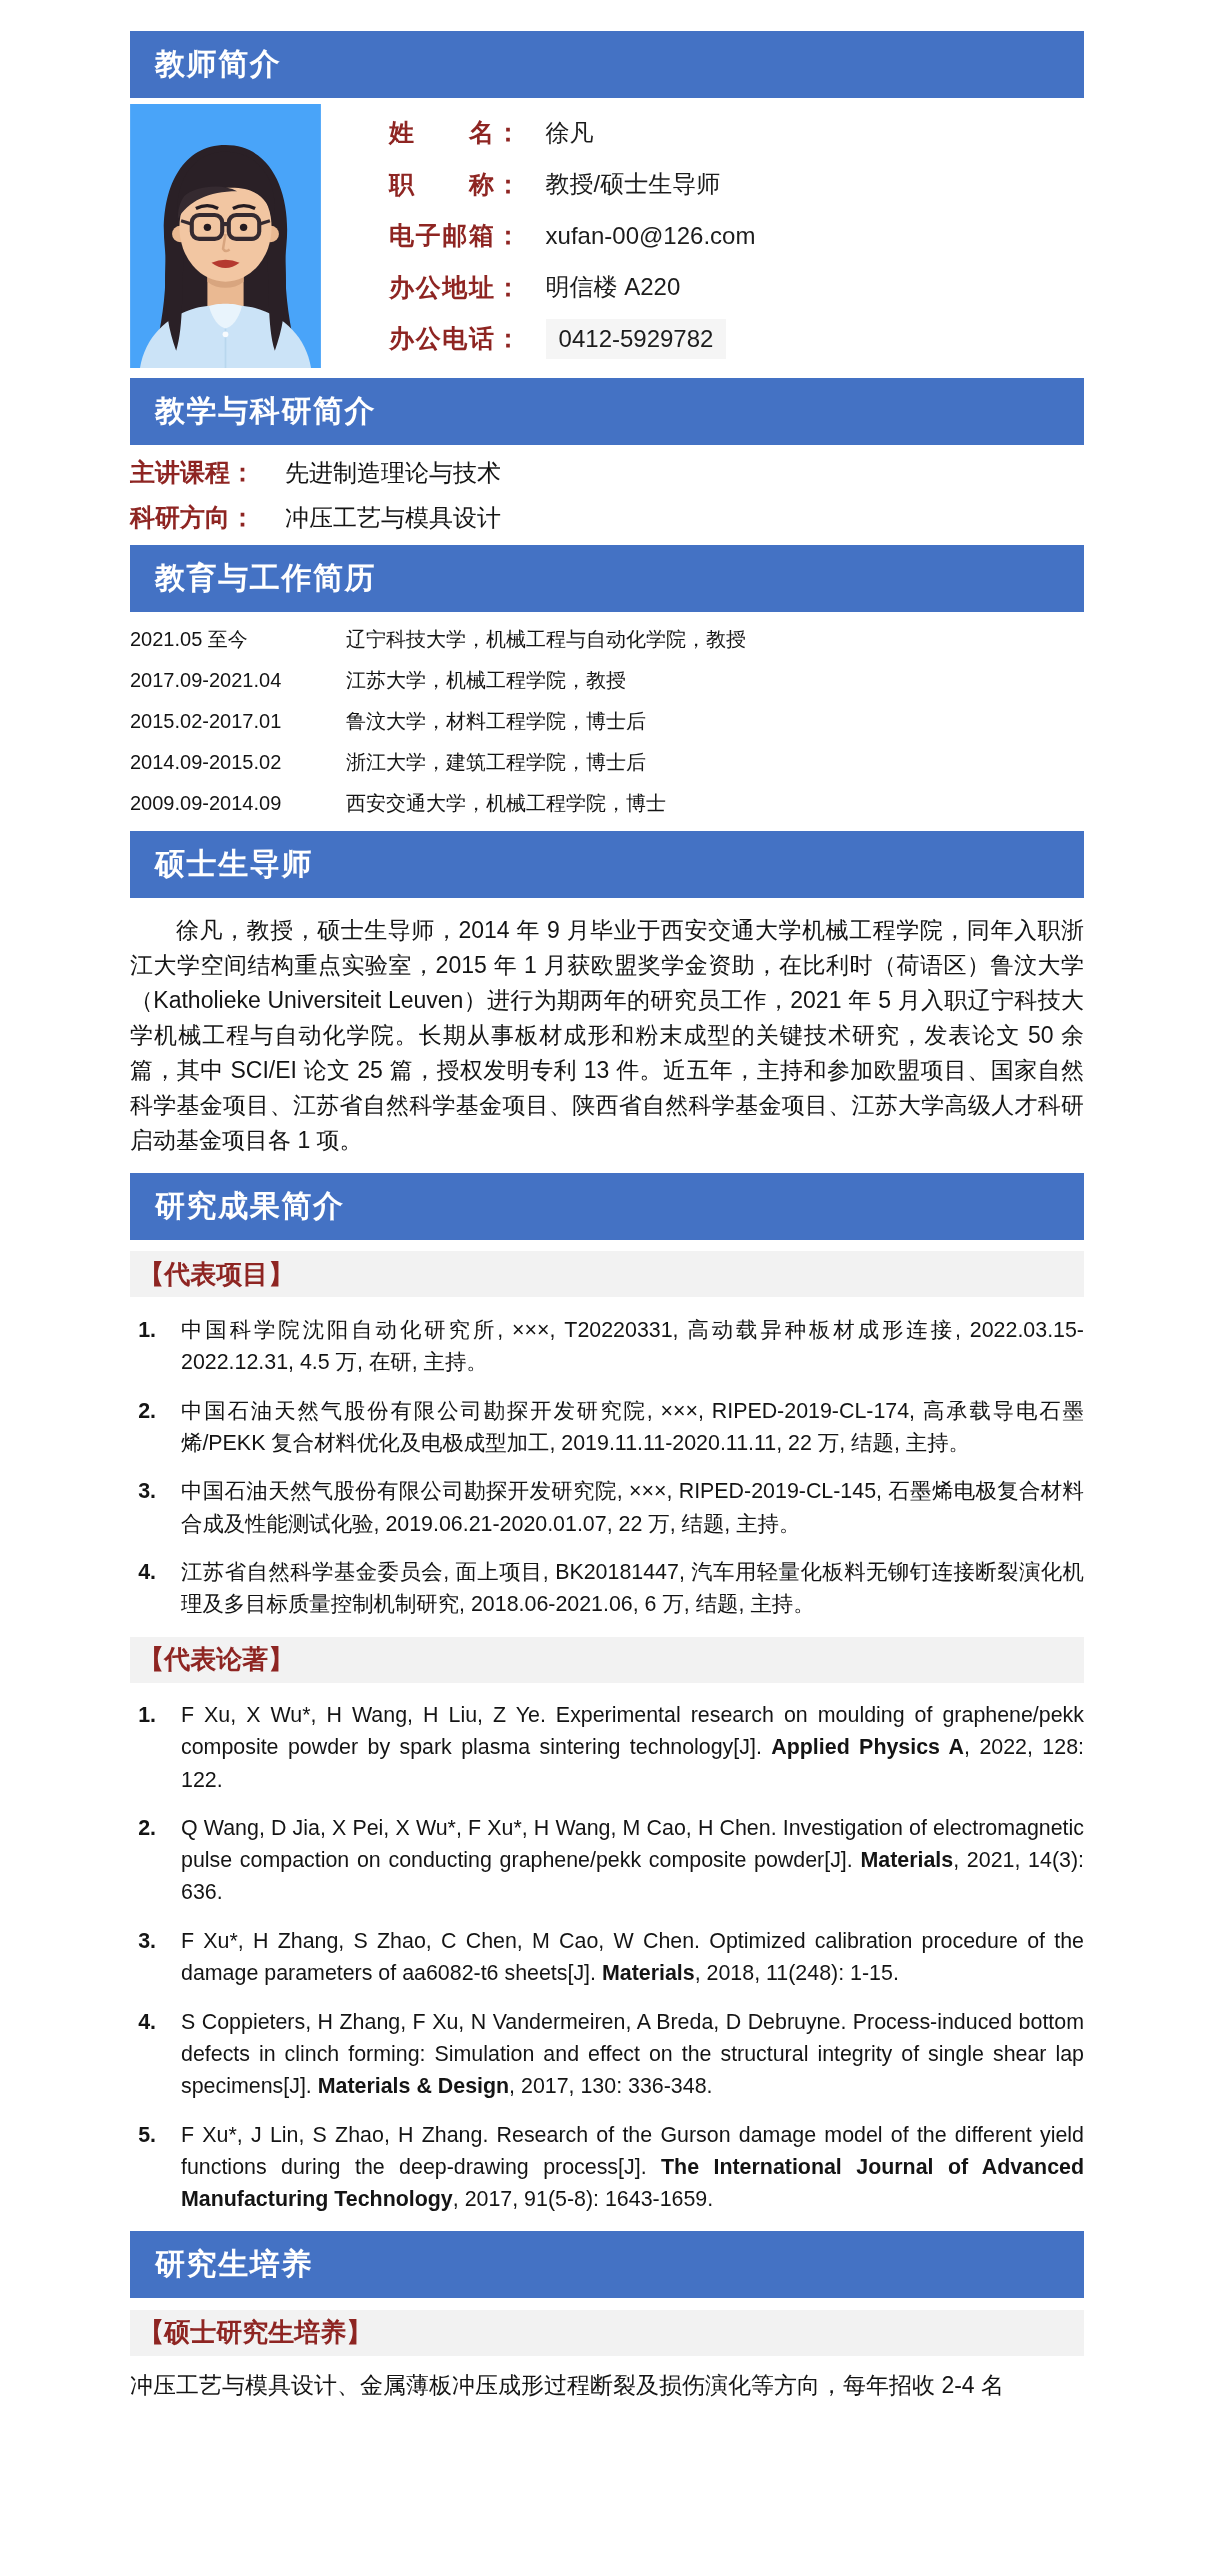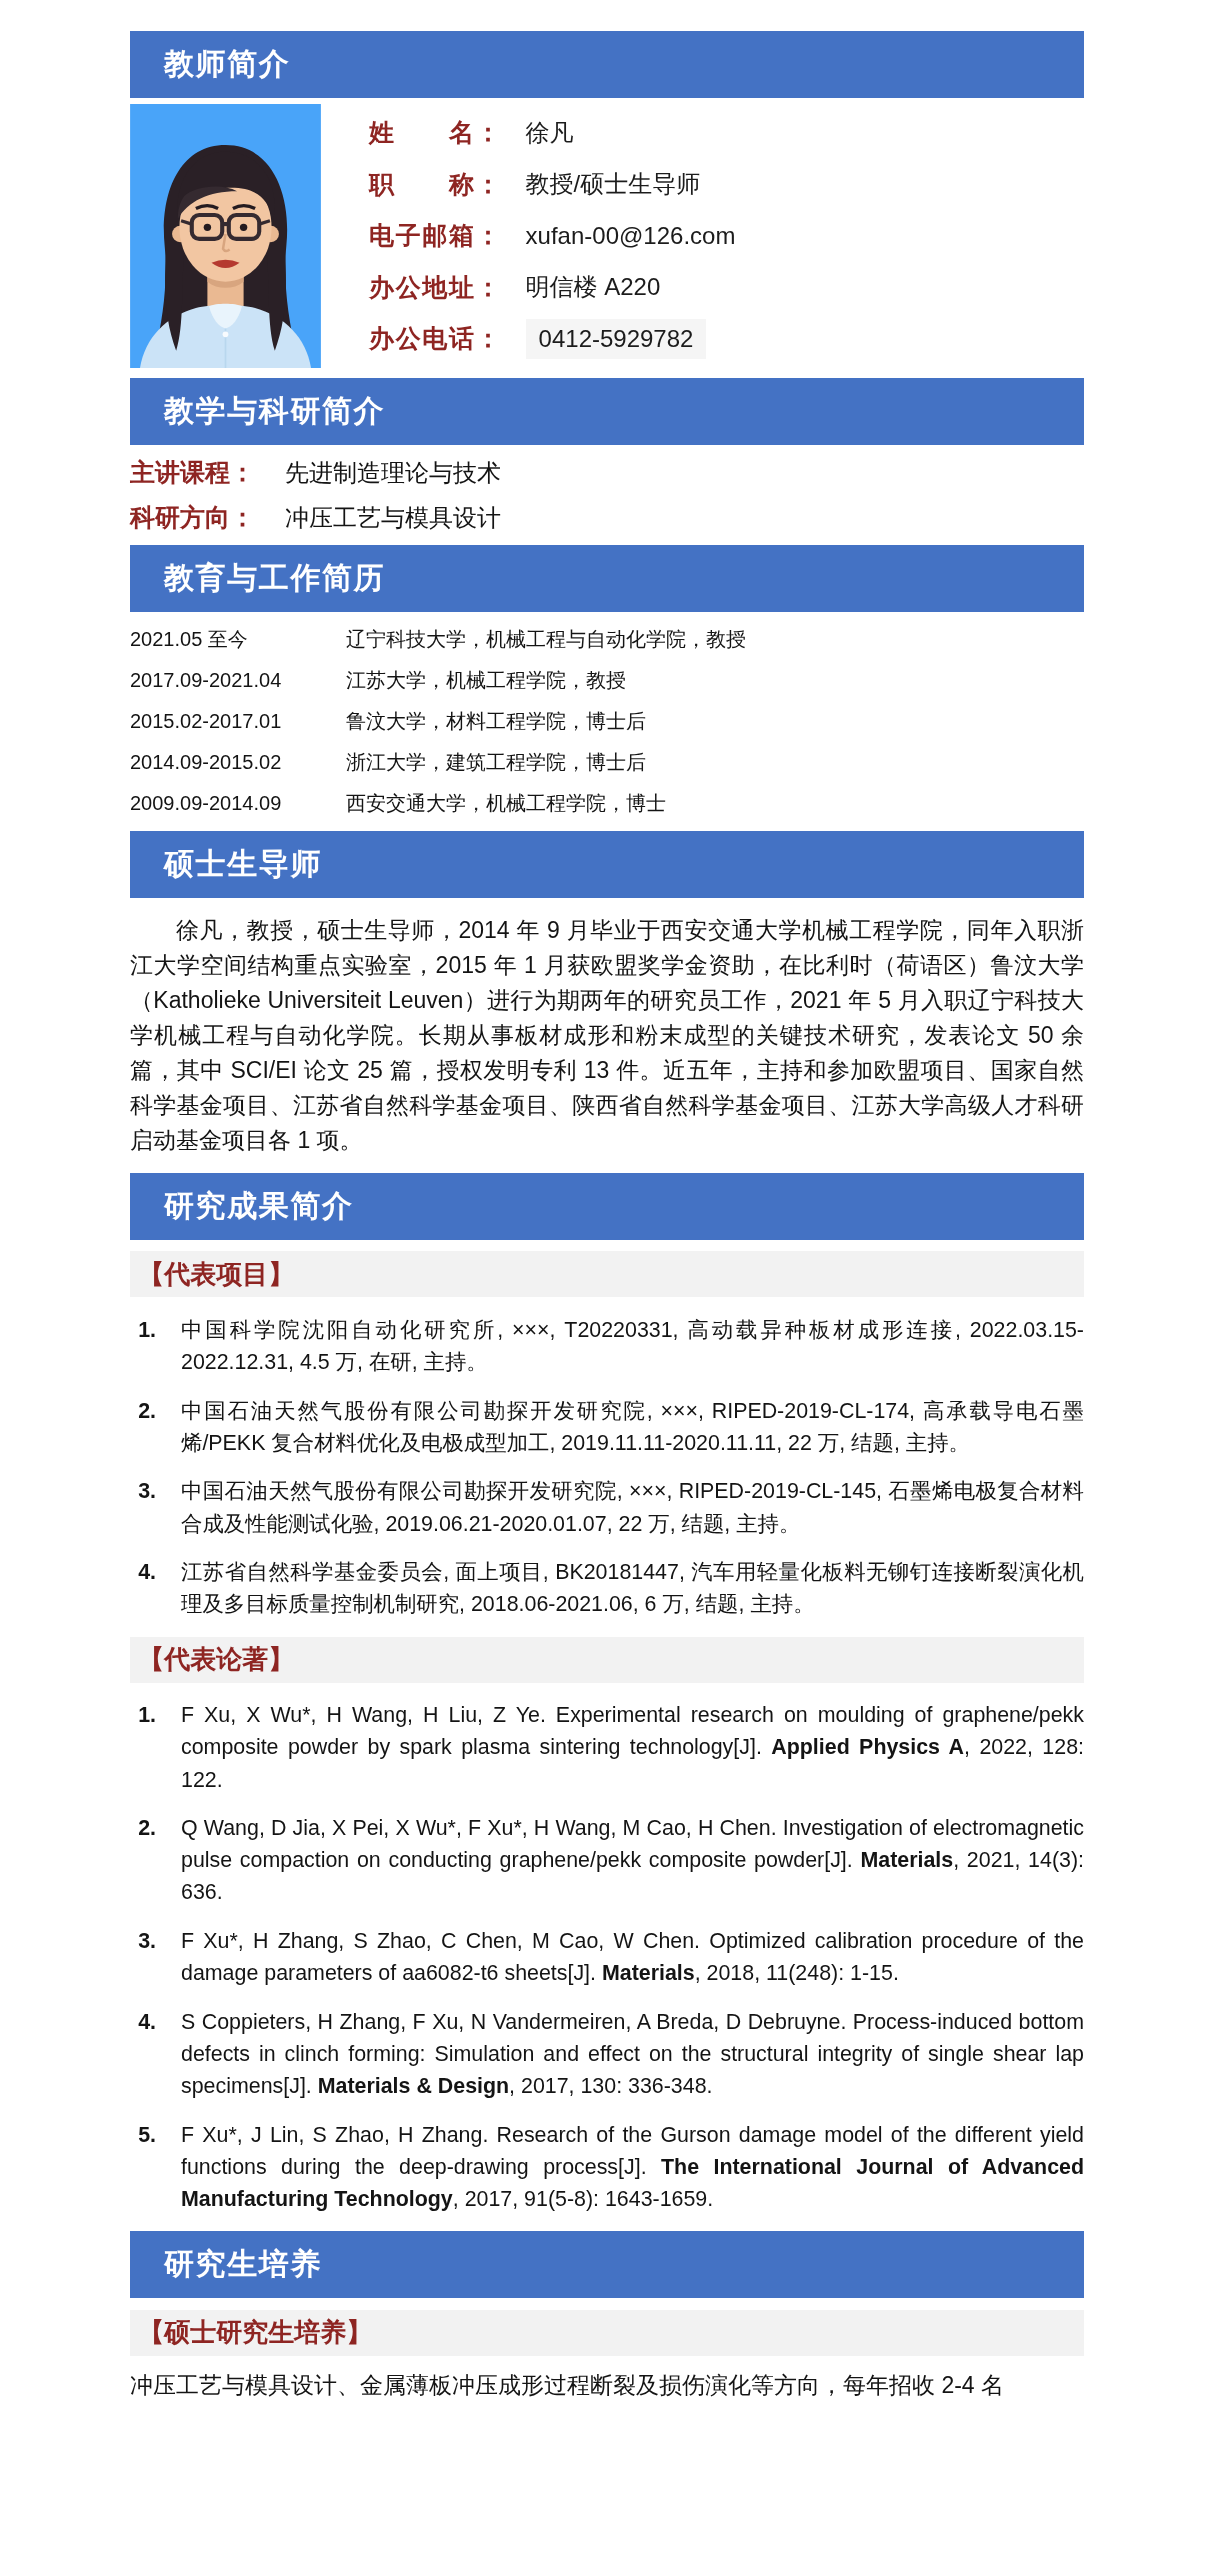--- a/index.html
+++ b/index.html
@@ -16,30 +16,30 @@
     font-family:"Liberation Sans","DejaVu Sans",sans-serif;
     color:var(--text-black);
   }
   .content{box-sizing:border-box;width:1214px;padding:31px 130px 0 130px;}
 
   
   .bar{
     background:var(--bar-blue);color:#fff;font-weight:bold;
     font-size:30px;letter-spacing:1.6px;
     height:67px;display:flex;align-items:center;
-    padding-left:34px;box-sizing:border-box;margin-top:10px;
+    padding-left:25px;box-sizing:border-box;margin-top:10px;
   }
   .bar.first{margin-top:0;}
 
   
   .profile{display:flex;margin-top:5.8px;}
   .photo-wrap{width:191px;height:264px;flex:none;}
   .photo-wrap svg{display:block;}
   .info{flex:1;padding:5px 0 5px 48px;display:flex;flex-direction:column;justify-content:space-between;}
-  .info-row{display:flex;align-items:center;font-size:25px;height:48px;}
+  .info-row{display:flex;align-items:center;font-size:25px;height:48px;margin-left:20px;}
   .flabel{
     color:var(--dark-red);font-weight:bold;width:105px;flex:none;
     text-align:justify;text-align-last:justify;
   }
   .fcolon{color:var(--dark-red);font-weight:bold;margin:0 25px 0 1.6px;}
   .fvalue{font-size:24px;color:#1c1c1c;}
   .fvalue.hl{background:var(--highlight-gray);padding:5.8px 13px;}
 
   
   .kv-row{display:flex;align-items:baseline;font-size:25px;margin:11.5px 0;}

